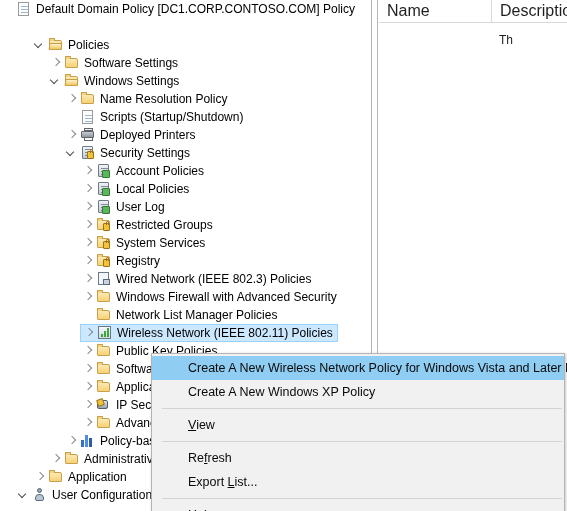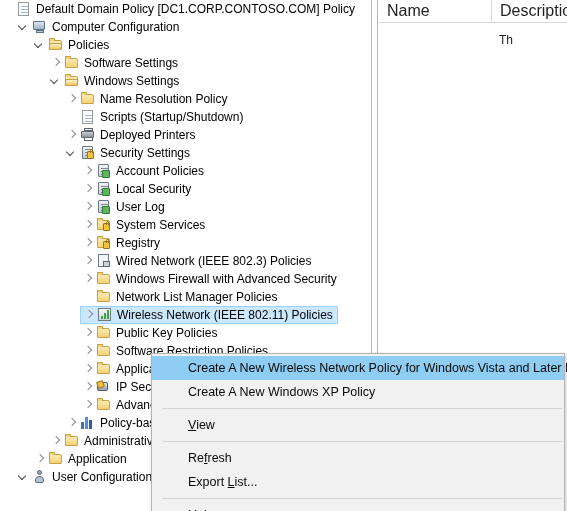--- a/index.html
+++ b/index.html
@@ -360,27 +360,20 @@
               <span class="ln" style="top:3px"></span>
               <span class="ln" style="top:6px"></span>
               <span class="ln" style="top:9px"></span>
             </span>
           </span>
           <span class="tlabel">Default Domain Policy [DC1.CORP.CONTOSO.COM] Policy</span>
         </span>
       </div>
       <div class="tree-row">
         <span style="flex: 0 0 16px; height: 18px;"></span>
-        <span class="row-inner">
-          <span class="twisty expanded"></span>
-          <span class="ticon">
-            <span class="ico-computer"></span>
-          </span>
-          <span class="tlabel">Computer Configuration</span>
-        </span>
       </div>
       <div class="tree-row">
         <span style="flex: 0 0 32px; height: 18px;"></span>
         <span class="row-inner">
           <span class="twisty expanded"></span>
           <span class="ticon">
             <span class="ico-folder open"></span>
           </span>
           <span class="tlabel">Policies</span>
         </span>
@@ -474,36 +467,47 @@
         <span class="row-inner">
           <span class="twisty collapsed"></span>
           <span class="ticon">
             <span class="ico-server">
               <span class="bar" style="top:3px"></span>
               <span class="bar" style="top:6px"></span>
               <span class="bar" style="top:9px"></span>
               <span class="greendot"></span>
             </span>
           </span>
-          <span class="tlabel">Local Security</span>
+          <span class="tlabel">Local Policies</span>
         </span>
       </div>
       <div class="tree-row">
         <span style="flex: 0 0 80px; height: 18px;"></span>
         <span class="row-inner">
           <span class="twisty collapsed"></span>
           <span class="ticon">
             <span class="ico-server">
               <span class="bar" style="top:3px"></span>
               <span class="bar" style="top:6px"></span>
               <span class="bar" style="top:9px"></span>
               <span class="greendot"></span>
             </span>
           </span>
           <span class="tlabel">User Log</span>
+        </span>
+      </div>
+      <div class="tree-row">
+        <span style="flex: 0 0 80px; height: 18px;"></span>
+        <span class="row-inner">
+          <span class="twisty collapsed"></span>
+          <span class="ticon">
+            <span class="ico-folder"></span>
+            <span class="lockbadge"></span>
+          </span>
+          <span class="tlabel">Restricted Groups</span>
         </span>
       </div>
       <div class="tree-row">
         <span style="flex: 0 0 80px; height: 18px;"></span>
         <span class="row-inner">
           <span class="twisty collapsed"></span>
           <span class="ticon">
             <span class="ico-folder"></span>
             <span class="lockbadge"></span>
           </span>

